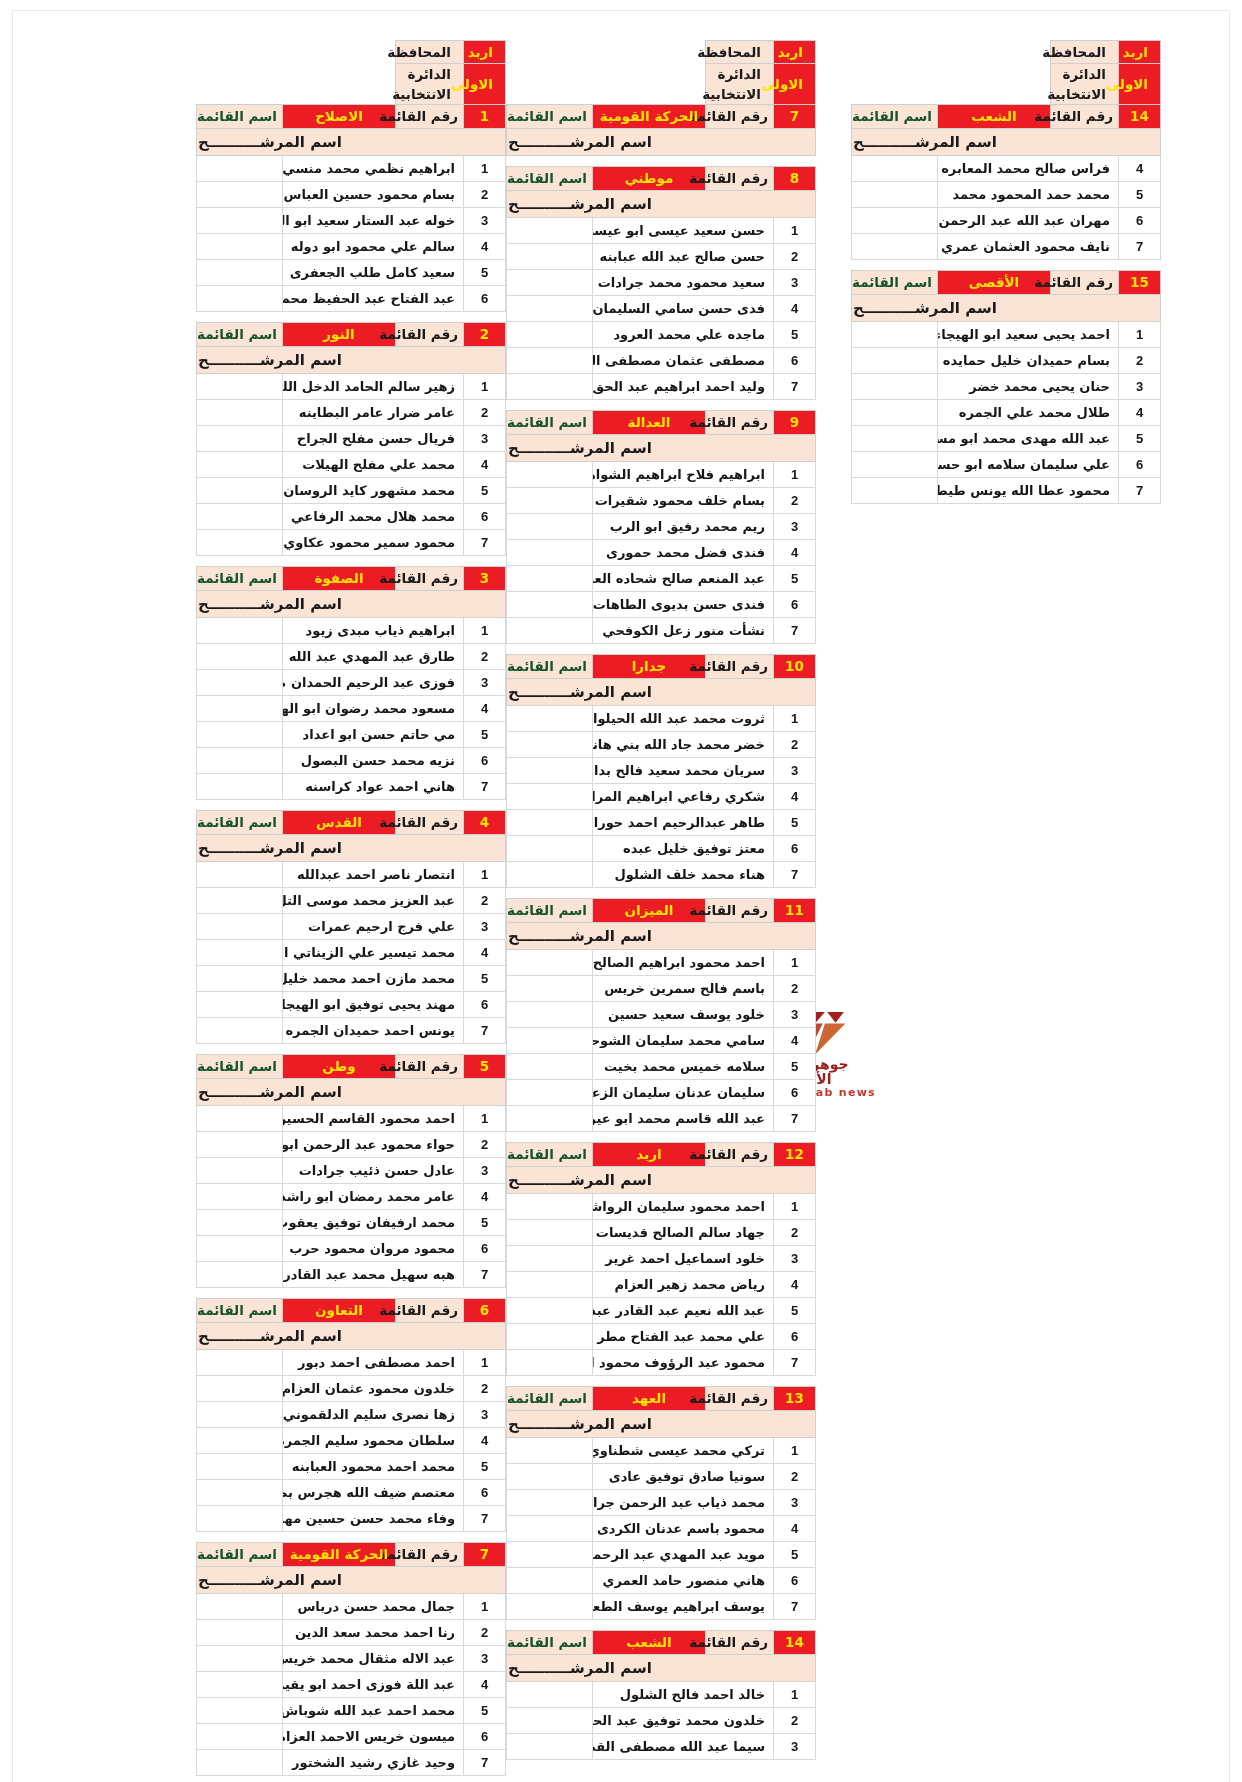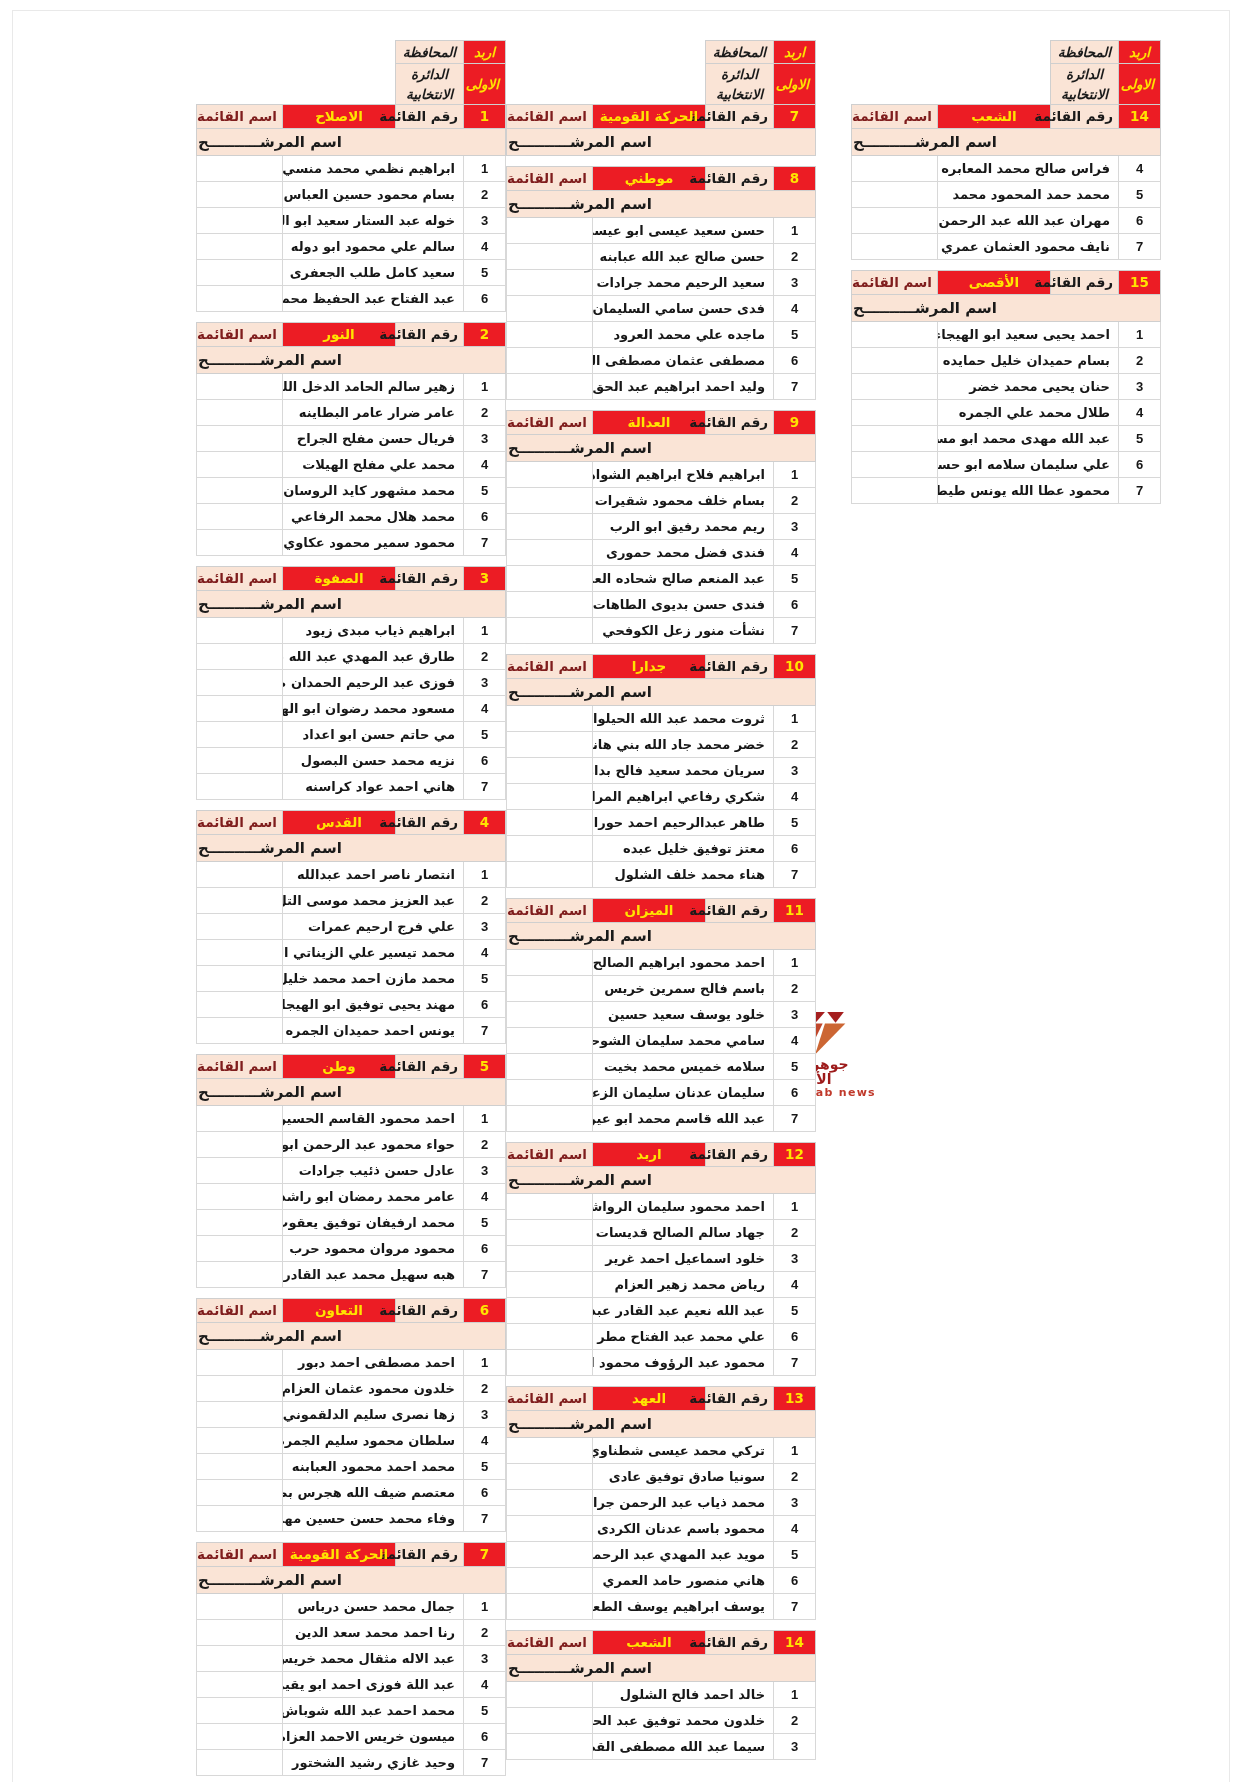--- a/index.html
+++ b/index.html
@@ -52,23 +52,22 @@
 
   .gap{height:10px;}
 
   
   tr.meta td{
     border:1px solid #cfcfcf;
     height:22px;
     line-height:20px;
     font-size:13.5px;
     font-weight:bold;
-    padding:0 6px;
+    padding:0 12px;
     vertical-align:middle;
-    font-style:italic;
   }
   td.meta-label{
     background:#fae4d6;
     color:#1a1a1a;
     text-align:center;
     width:86px;
   }
   td.meta-value{
     background:#ec1c24;
     color:#ffe400;
@@ -82,21 +81,21 @@
     height:23px;
     line-height:21px;
     font-size:13.5px;
     font-weight:bold;
     padding:0 5px;
     vertical-align:middle;
     white-space:nowrap;
   }
   td.lh-label{
     background:#fae4d6;
-    color:#7f1d1d;
+    color:#14532d;
     text-align:center;
     width:86px;
   }
   td.lh-name{
     background:#ec1c24;
     color:#ffe400;
     text-align:center;
   }
   td.lh-numlabel{
     background:#fae4d6;
@@ -399,21 +398,21 @@
     <td class="c-name" colspan="2">حسن سعيد عيسى ابو عيسى</td>
     <td class="c-blank"></td>
   </tr>
   <tr class="cand">
     <td class="c-idx">2</td>
     <td class="c-name" colspan="2">حسن صالح عبد الله عبابنه</td>
     <td class="c-blank"></td>
   </tr>
   <tr class="cand">
     <td class="c-idx">3</td>
-    <td class="c-name" colspan="2">سعيد الرحيم محمد جرادات</td>
+    <td class="c-name" colspan="2">سعيد محمود محمد جرادات</td>
     <td class="c-blank"></td>
   </tr>
   <tr class="cand">
     <td class="c-idx">4</td>
     <td class="c-name" colspan="2">فدى حسن سامي السليمان</td>
     <td class="c-blank"></td>
   </tr>
   <tr class="cand">
     <td class="c-idx">5</td>
     <td class="c-name" colspan="2">ماجده علي محمد العرود</td>

